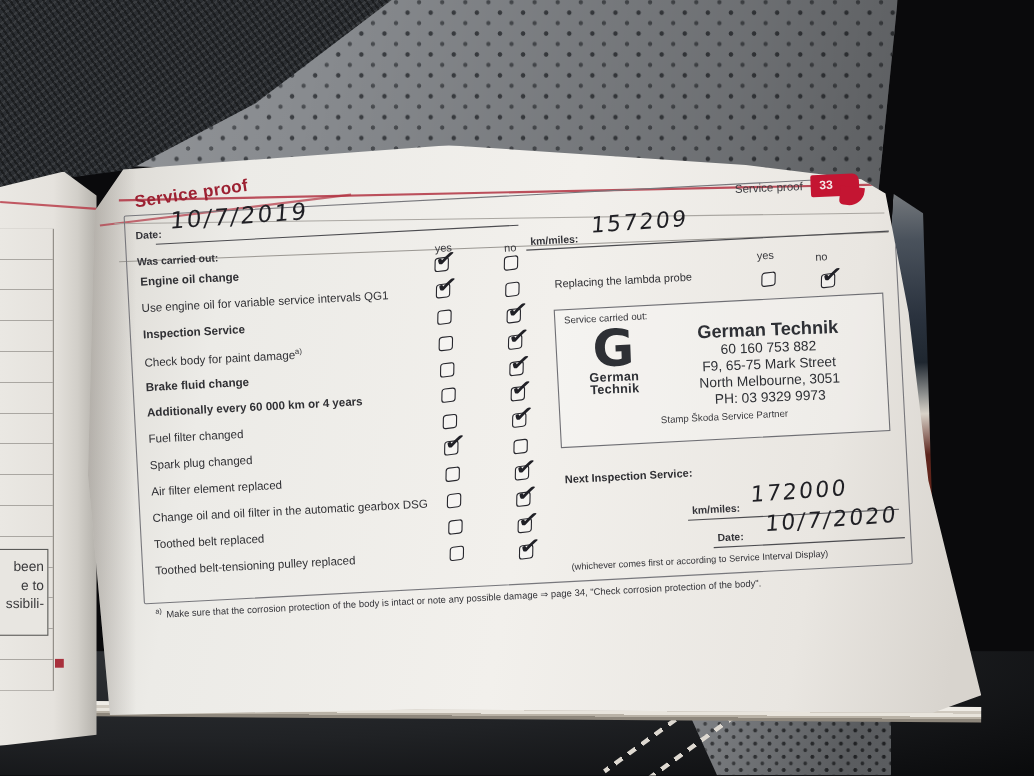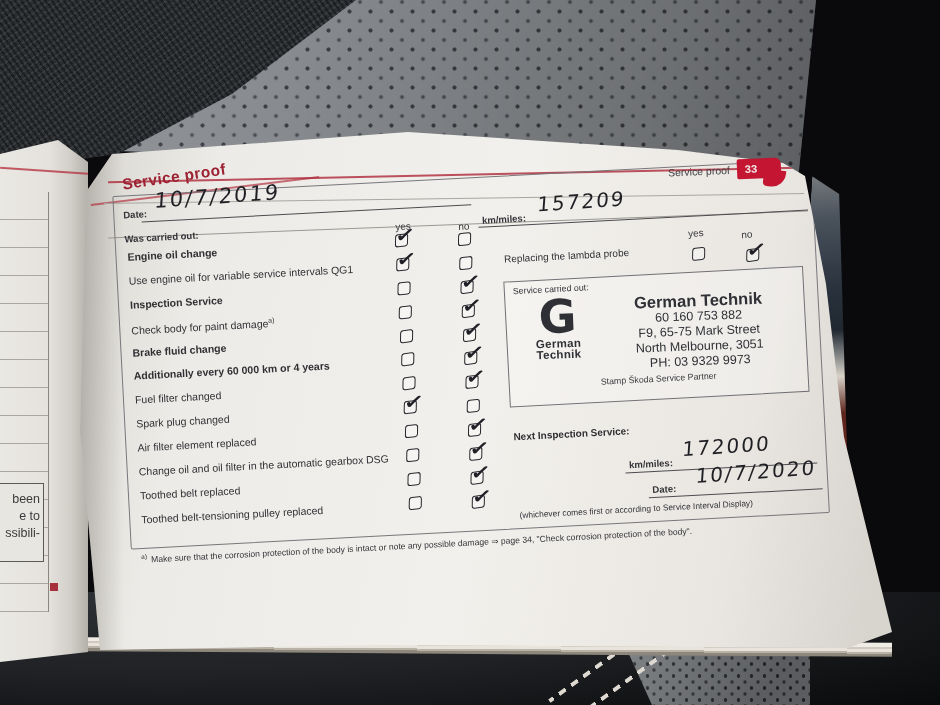--- a/index.html
+++ b/index.html
@@ -40,21 +40,21 @@
 
   
   .fore-edge{left:798px;top:178px;width:72px;height:462px;transform:rotate(3.5deg);
     clip-path:polygon(0 0, 28px 16px, 66px 428px, 32px 462px, 0 442px);
     background:linear-gradient(175deg,#75797d 0%,#4a525c 9%,#2a323e 24%,#1f2730 33%,#8b8d8c 39%,
       #d8d2c8 43%,#5c241c 51%,#6e2618 65%,#51180f 79%,#2a0c07 91%,#120503 100%);}
   .stacked-edges{left:86px;top:640px;width:806px;height:14px;transform:rotate(.4deg);
     background:linear-gradient(180deg,#efece6 0 4px,#cfc9bf 4px 6px,#e8e4dc 6px 9px,#b9b2a6 9px 11px,#8e877c 11px 14px);}
 
   
-  .left-page{left:0;top:140px;width:88px;height:525px;
+  .left-page{left:0;top:156px;width:88px;height:525px;
     background:linear-gradient(90deg,#eae8e3 0%,#e5e2dd 55%,#d2cfc9 80%,#b4b1ab 100%);
     clip-path:polygon(0 14px, 58px 0, 88px 22px, 88px 512px, 0 522px);}
   .lp-redline{left:0;top:30px;width:96px;height:2px;background:#b63442;transform:rotate(4deg);opacity:.8;}
   .lp-ruled{left:-20px;top:52px;width:68px;height:420px;border-right:1px solid #8a8780;
     background:repeating-linear-gradient(180deg,transparent 0 27px,#aaa7a2 27px 28px);}
   .lp-textbox{left:-6px;top:343px;width:50px;height:79px;border:1px solid #5a5a58;background:#e8e6e1;
     font-size:12.5px;line-height:17px;color:#3a3a3c;text-align:right;padding:7px 3px 0 0;box-sizing:border-box;}
   .lp-redsquare{left:50px;top:443px;width:8px;height:8px;background:#a8303c;}
 
   

